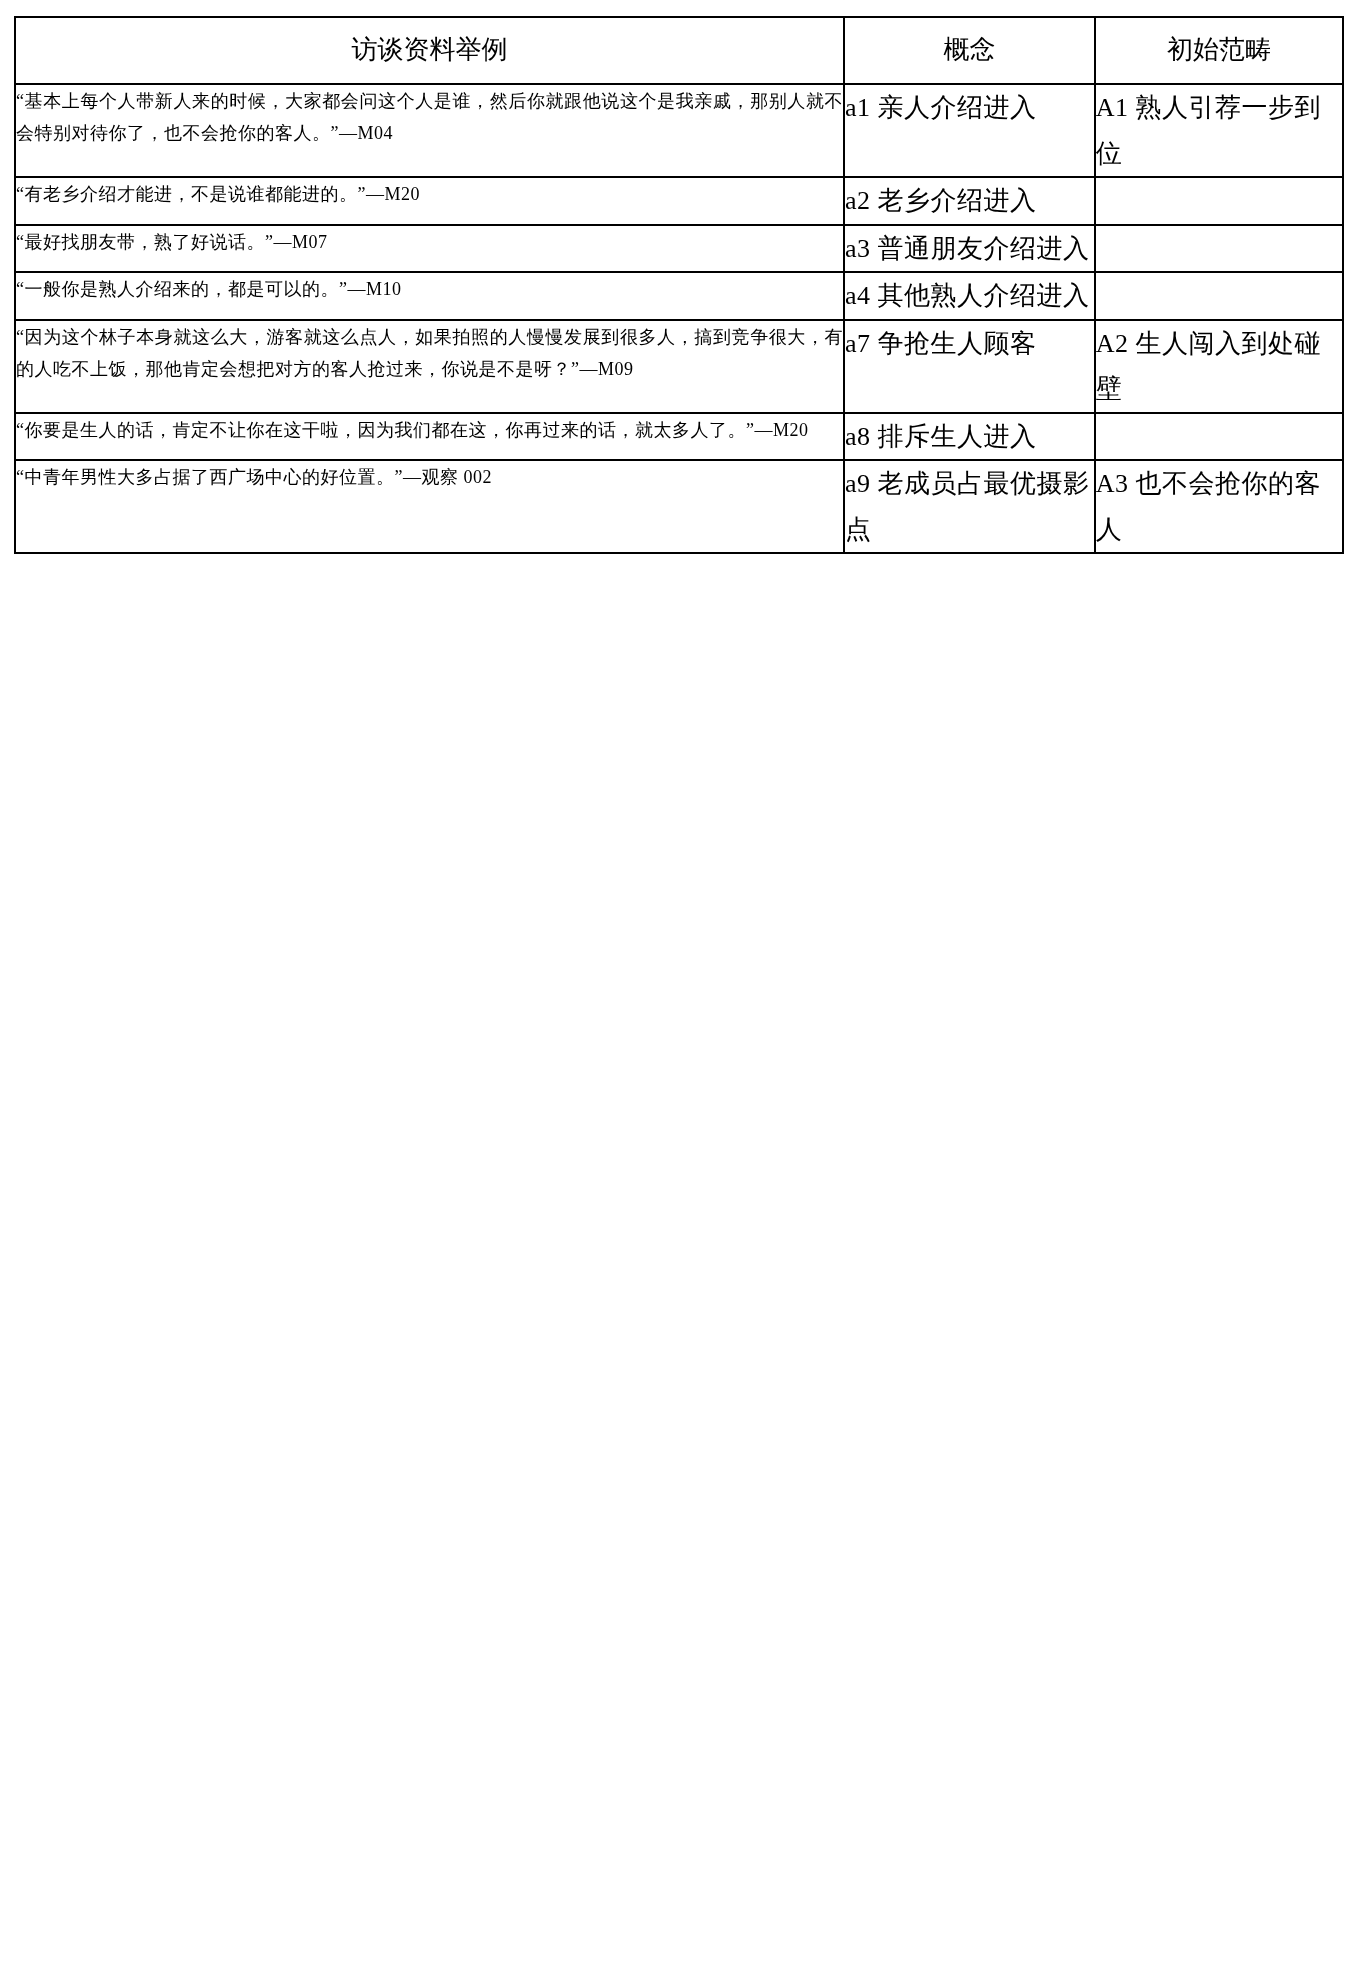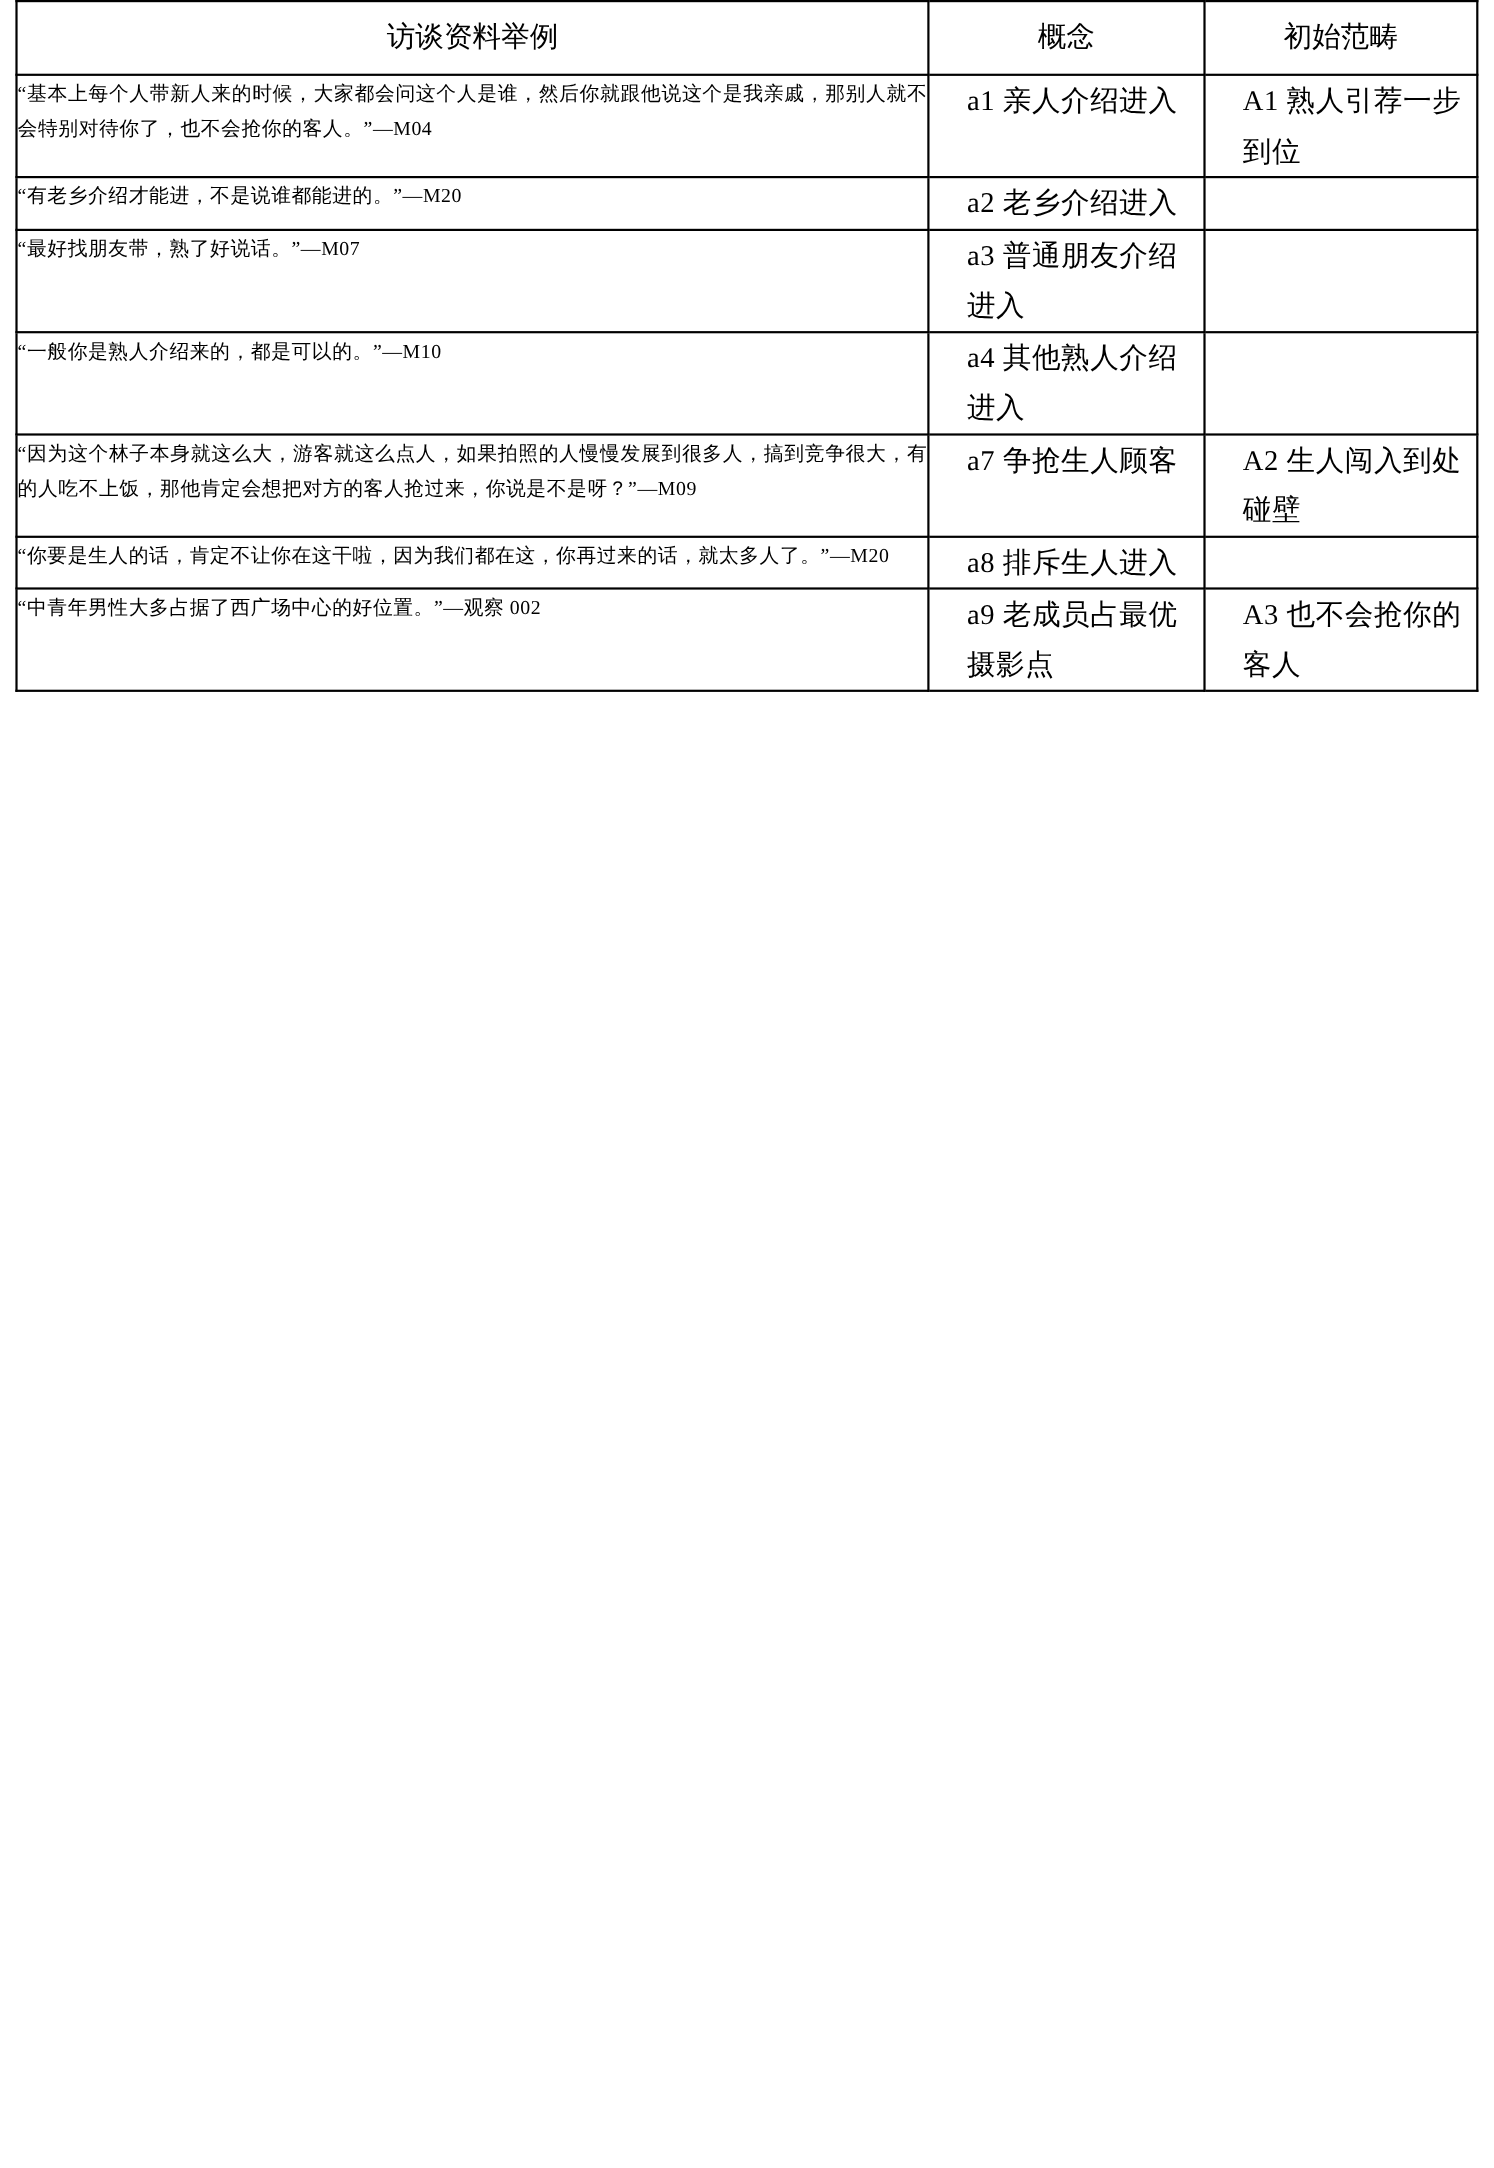--- a/index.html
+++ b/index.html
@@ -14,21 +14,21 @@
   }
   .page {
     width: 1358px;
     box-sizing: border-box;
     padding: 0 14px;
   }
   table.coding-table {
     border-collapse: collapse;
     width: 1330px;
     table-layout: fixed;
-    margin: 0 auto;
+    margin: 16px auto;
   }
   table.coding-table col.c1 { width: 668px; }
   table.coding-table col.c2 { width: 202px; }
   table.coding-table col.c3 { width: 200px; }
   table.coding-table th,
   table.coding-table td {
     border: 2px solid #000000;
     vertical-align: top;
     padding: 0;
   }
@@ -49,21 +49,20 @@
   }
   td.concept, td.category {
     font-size: 26px;
     line-height: 1.75;
     padding: 20px 14px 22px 14px;
     letter-spacing: 0.5px;
   }
   td.concept .inner, td.category .inner {
     display: block;
     white-space: pre-line;
-    padding-left: 34px;
   }
   td.quote .inner {
     display: block;
   }
   td.empty { padding: 0; }
   .mid-pad-lg { padding-top: 52px; }
 </style>
 </head>
 <body>
 

